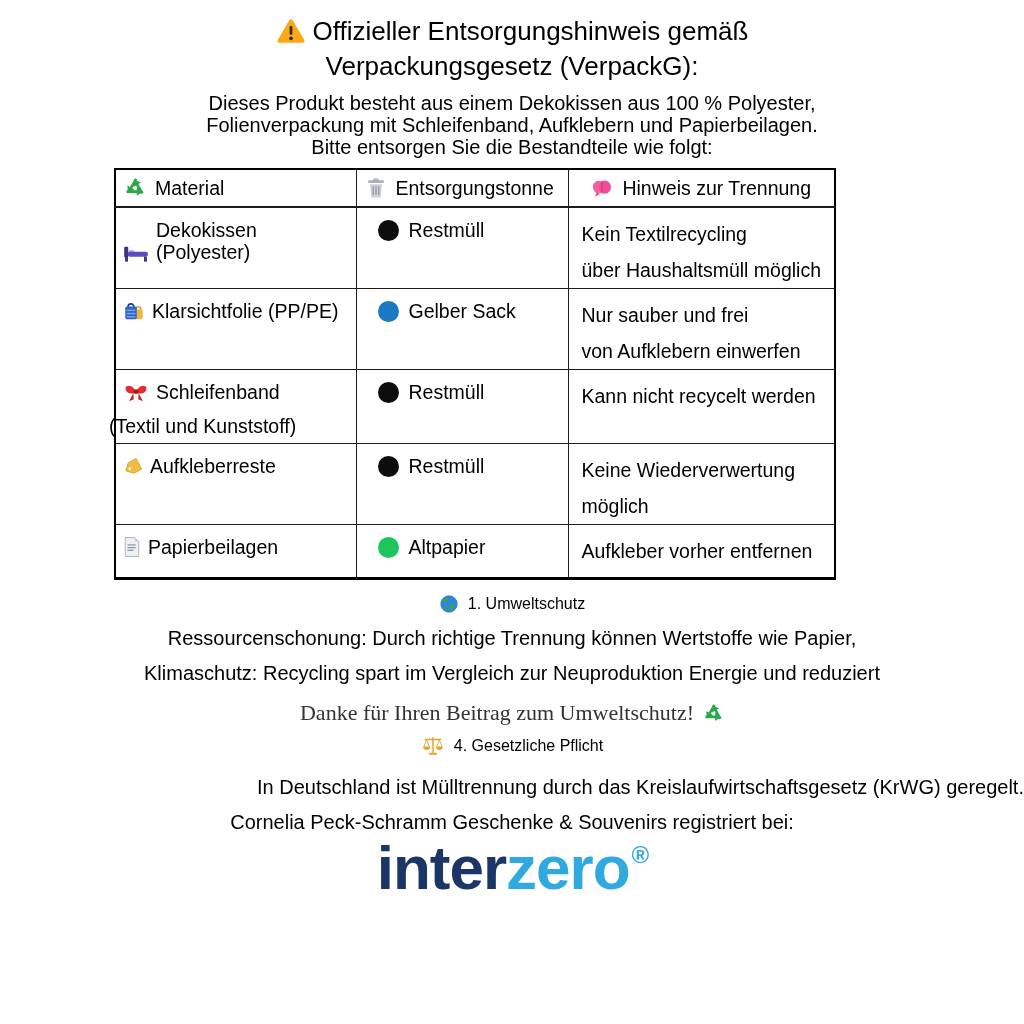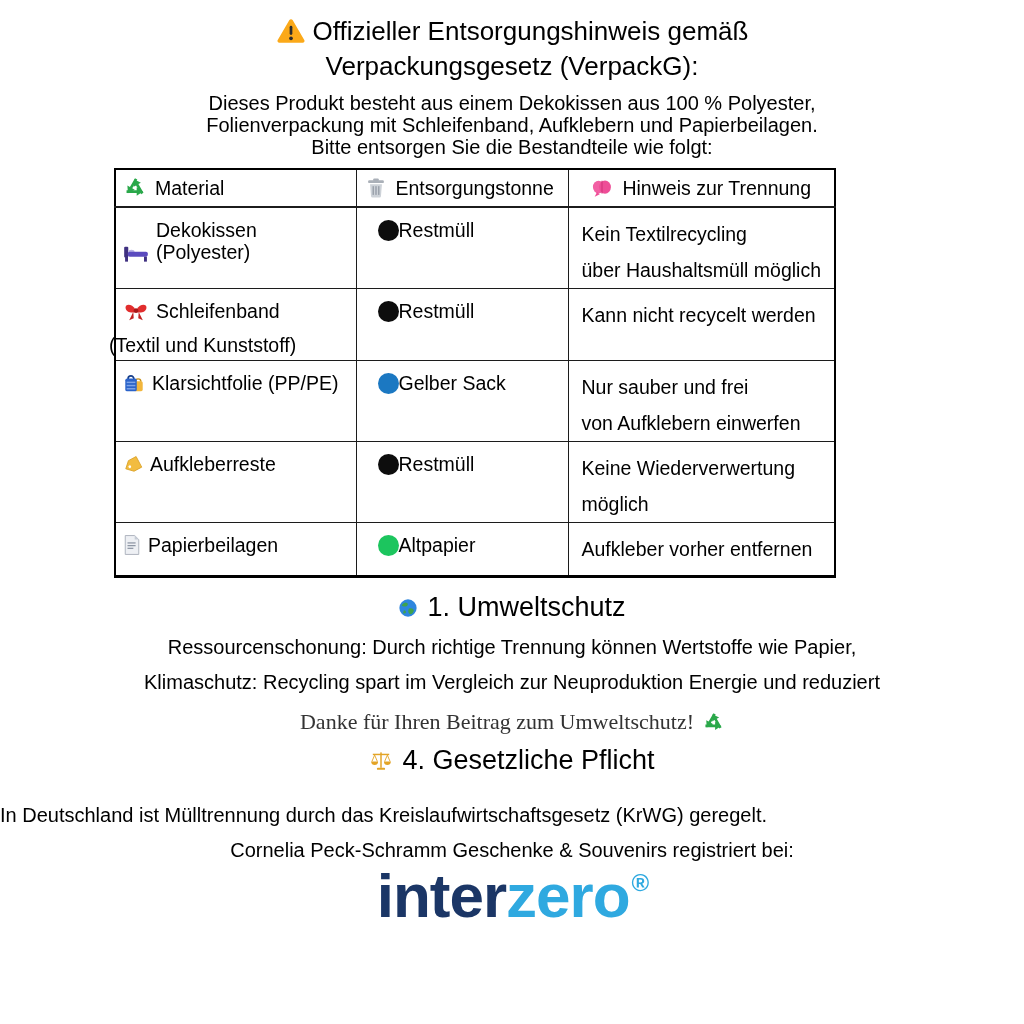--- a/index.html
+++ b/index.html
@@ -27,35 +27,35 @@
   tbody tr:nth-child(3){height:74px;}
   tbody tr:nth-child(4){height:60px;}
   tbody tr:nth-child(5){height:54px;}
   .hcell{display:flex;align-items:center;gap:9px;padding-left:8px;}
   .hcell.center{justify-content:center;padding-left:0;}
   .mcell{padding:11px 2px 0 7px;}
   .mat-line{display:flex;align-items:flex-end;gap:7px;line-height:22px;}
   .mat-line2{line-height:22px;margin-top:12px;}
   .mat-line2.hang{margin-left:-14px;}
   .bincell{padding:11px 0 0 21px;}
-  .bin-line{display:flex;align-items:center;line-height:22px;}
+  .bin-line{display:flex;align-items:center;gap:10px;line-height:22px;}
   .dot{width:21px;height:21px;border-radius:50%;flex:0 0 auto;}
   .notecell{padding:8px 2px 0 13px;}
   .note-line{line-height:36px;}
   .icn{display:inline-flex;flex:0 0 auto;}
 
   
   .section-heading{display:flex;justify-content:center;align-items:center;gap:9px;
-                   font-size:27px;margin-top:14px;}
+                   font-size:16px;margin-top:14px;}
   .para{text-align:center;font-size:20px;line-height:22px;margin-top:13px;}
   .thanks{display:flex;justify-content:center;align-items:center;gap:9px;
           font-family:"Liberation Serif","DejaVu Serif",serif;
           font-size:22px;color:#333;margin-top:16px;}
   .heading-pflicht{margin-top:10px;}
-  .krwg{text-align:left;font-size:20px;margin-top:28px;}
+  .krwg{text-align:right;font-size:20px;margin-top:20px;}
   .registered-line{text-align:center;font-size:20px;margin-top:12px;}
 
   
   .logo{text-align:center;font-weight:bold;font-size:62px;line-height:60px;
         letter-spacing:-1px;margin-top:4px;}
   .logo .reg{font-size:24px;letter-spacing:0;position:relative;top:-26px;left:2px;}
 </style>
 </head>
 <body>
 
@@ -155,47 +155,20 @@
         </td>
         <td class="notecell">
           <div class="note-line">Kein Textilrecycling</div>
           <div class="note-line">über Haushaltsmüll möglich</div>
         </td>
       </tr>
       <tr>
         <td class="mcell">
           <div class="mat-line">
             <span class="icn">
-              <svg viewBox="0 0 28 22" width="26" height="20">
-                <path d="M13 8 C10 2 2 1.5 2.5 6.5 C3 11 9 12.5 13 11 Z" fill="#e12d2d"></path>
-                <path d="M15 8 C18 2 26 1.5 25.5 6.5 C25 11 19 12.5 15 11 Z" fill="#e12d2d"></path>
-                <path d="M11 11 L6.5 20 L11.5 18 Z" fill="#c22020"></path>
-                <path d="M17 11 L21.5 20 L16.5 18 Z" fill="#c22020"></path>
-                <circle cx="14" cy="9.5" r="2.6" fill="#a81717"></circle>
-              </svg>
-            </span>
-            <span>Schleifenband</span>
-          </div>
-          <div class="mat-line2 hang">(Textil und Kunststoff)</div>
-        </td>
-        <td class="bincell">
-          <div class="bin-line">
-            <span class="dot" style="background: rgb(13, 13, 13);"></span>
-            <span>Restmüll</span>
-          </div>
-        </td>
-        <td class="notecell">
-          <div class="note-line">Kann nicht recycelt werden</div>
-          <div class="note-line"></div>
-        </td>
-      </tr>
-      <tr>
-        <td class="mcell">
-          <div class="mat-line">
-            <span class="icn">
               <svg viewBox="0 0 24 24" width="22" height="22">
                 <path d="M13.5 10.5 a3 3 0 0 1 6 0" fill="none" stroke="#c8921d" stroke-width="1.6"></path>
                 <rect x="11.5" y="10" width="10" height="11" rx="1.8" fill="#f2b63c"></rect>
                 <path d="M5.5 7.5 a3.2 3.2 0 0 1 6.4 0" fill="none" stroke="#173f8a" stroke-width="1.8"></path>
                 <rect x="2.5" y="7" width="12.5" height="14" rx="2" fill="#2b63c9"></rect>
                 <rect x="4" y="10.5" width="9.5" height="1.6" fill="#7ea4e8"></rect>
                 <rect x="4" y="14" width="9.5" height="1.6" fill="#7ea4e8"></rect>
                 <rect x="4" y="17.5" width="9.5" height="1.6" fill="#7ea4e8"></rect>
               </svg>
             </span>
@@ -205,20 +178,47 @@
         </td>
         <td class="bincell">
           <div class="bin-line">
             <span class="dot" style="background: rgb(27, 120, 194);"></span>
             <span>Gelber Sack</span>
           </div>
         </td>
         <td class="notecell">
           <div class="note-line">Nur sauber und frei</div>
           <div class="note-line">von Aufklebern einwerfen</div>
+        </td>
+      </tr>
+      <tr>
+        <td class="mcell">
+          <div class="mat-line">
+            <span class="icn">
+              <svg viewBox="0 0 28 22" width="26" height="20">
+                <path d="M13 8 C10 2 2 1.5 2.5 6.5 C3 11 9 12.5 13 11 Z" fill="#e12d2d"></path>
+                <path d="M15 8 C18 2 26 1.5 25.5 6.5 C25 11 19 12.5 15 11 Z" fill="#e12d2d"></path>
+                <path d="M11 11 L6.5 20 L11.5 18 Z" fill="#c22020"></path>
+                <path d="M17 11 L21.5 20 L16.5 18 Z" fill="#c22020"></path>
+                <circle cx="14" cy="9.5" r="2.6" fill="#a81717"></circle>
+              </svg>
+            </span>
+            <span>Schleifenband</span>
+          </div>
+          <div class="mat-line2 hang">(Textil und Kunststoff)</div>
+        </td>
+        <td class="bincell">
+          <div class="bin-line">
+            <span class="dot" style="background: rgb(13, 13, 13);"></span>
+            <span>Restmüll</span>
+          </div>
+        </td>
+        <td class="notecell">
+          <div class="note-line">Kann nicht recycelt werden</div>
+          <div class="note-line"></div>
         </td>
       </tr>
       <tr>
         <td class="mcell">
           <div class="mat-line">
             <span class="icn">
               <svg viewBox="0 0 22 22" width="20" height="20">
                 <g transform="rotate(-28 11 11)">
                   <polygon points="2,11 8.8,4.4 18.4,4.4 18.4,17.6 8.8,17.6" fill="#f2bc40" stroke="#d89c1f" stroke-width="0.8"></polygon>
                   <circle cx="7" cy="11" r="1.5" fill="#ffffff"></circle>

